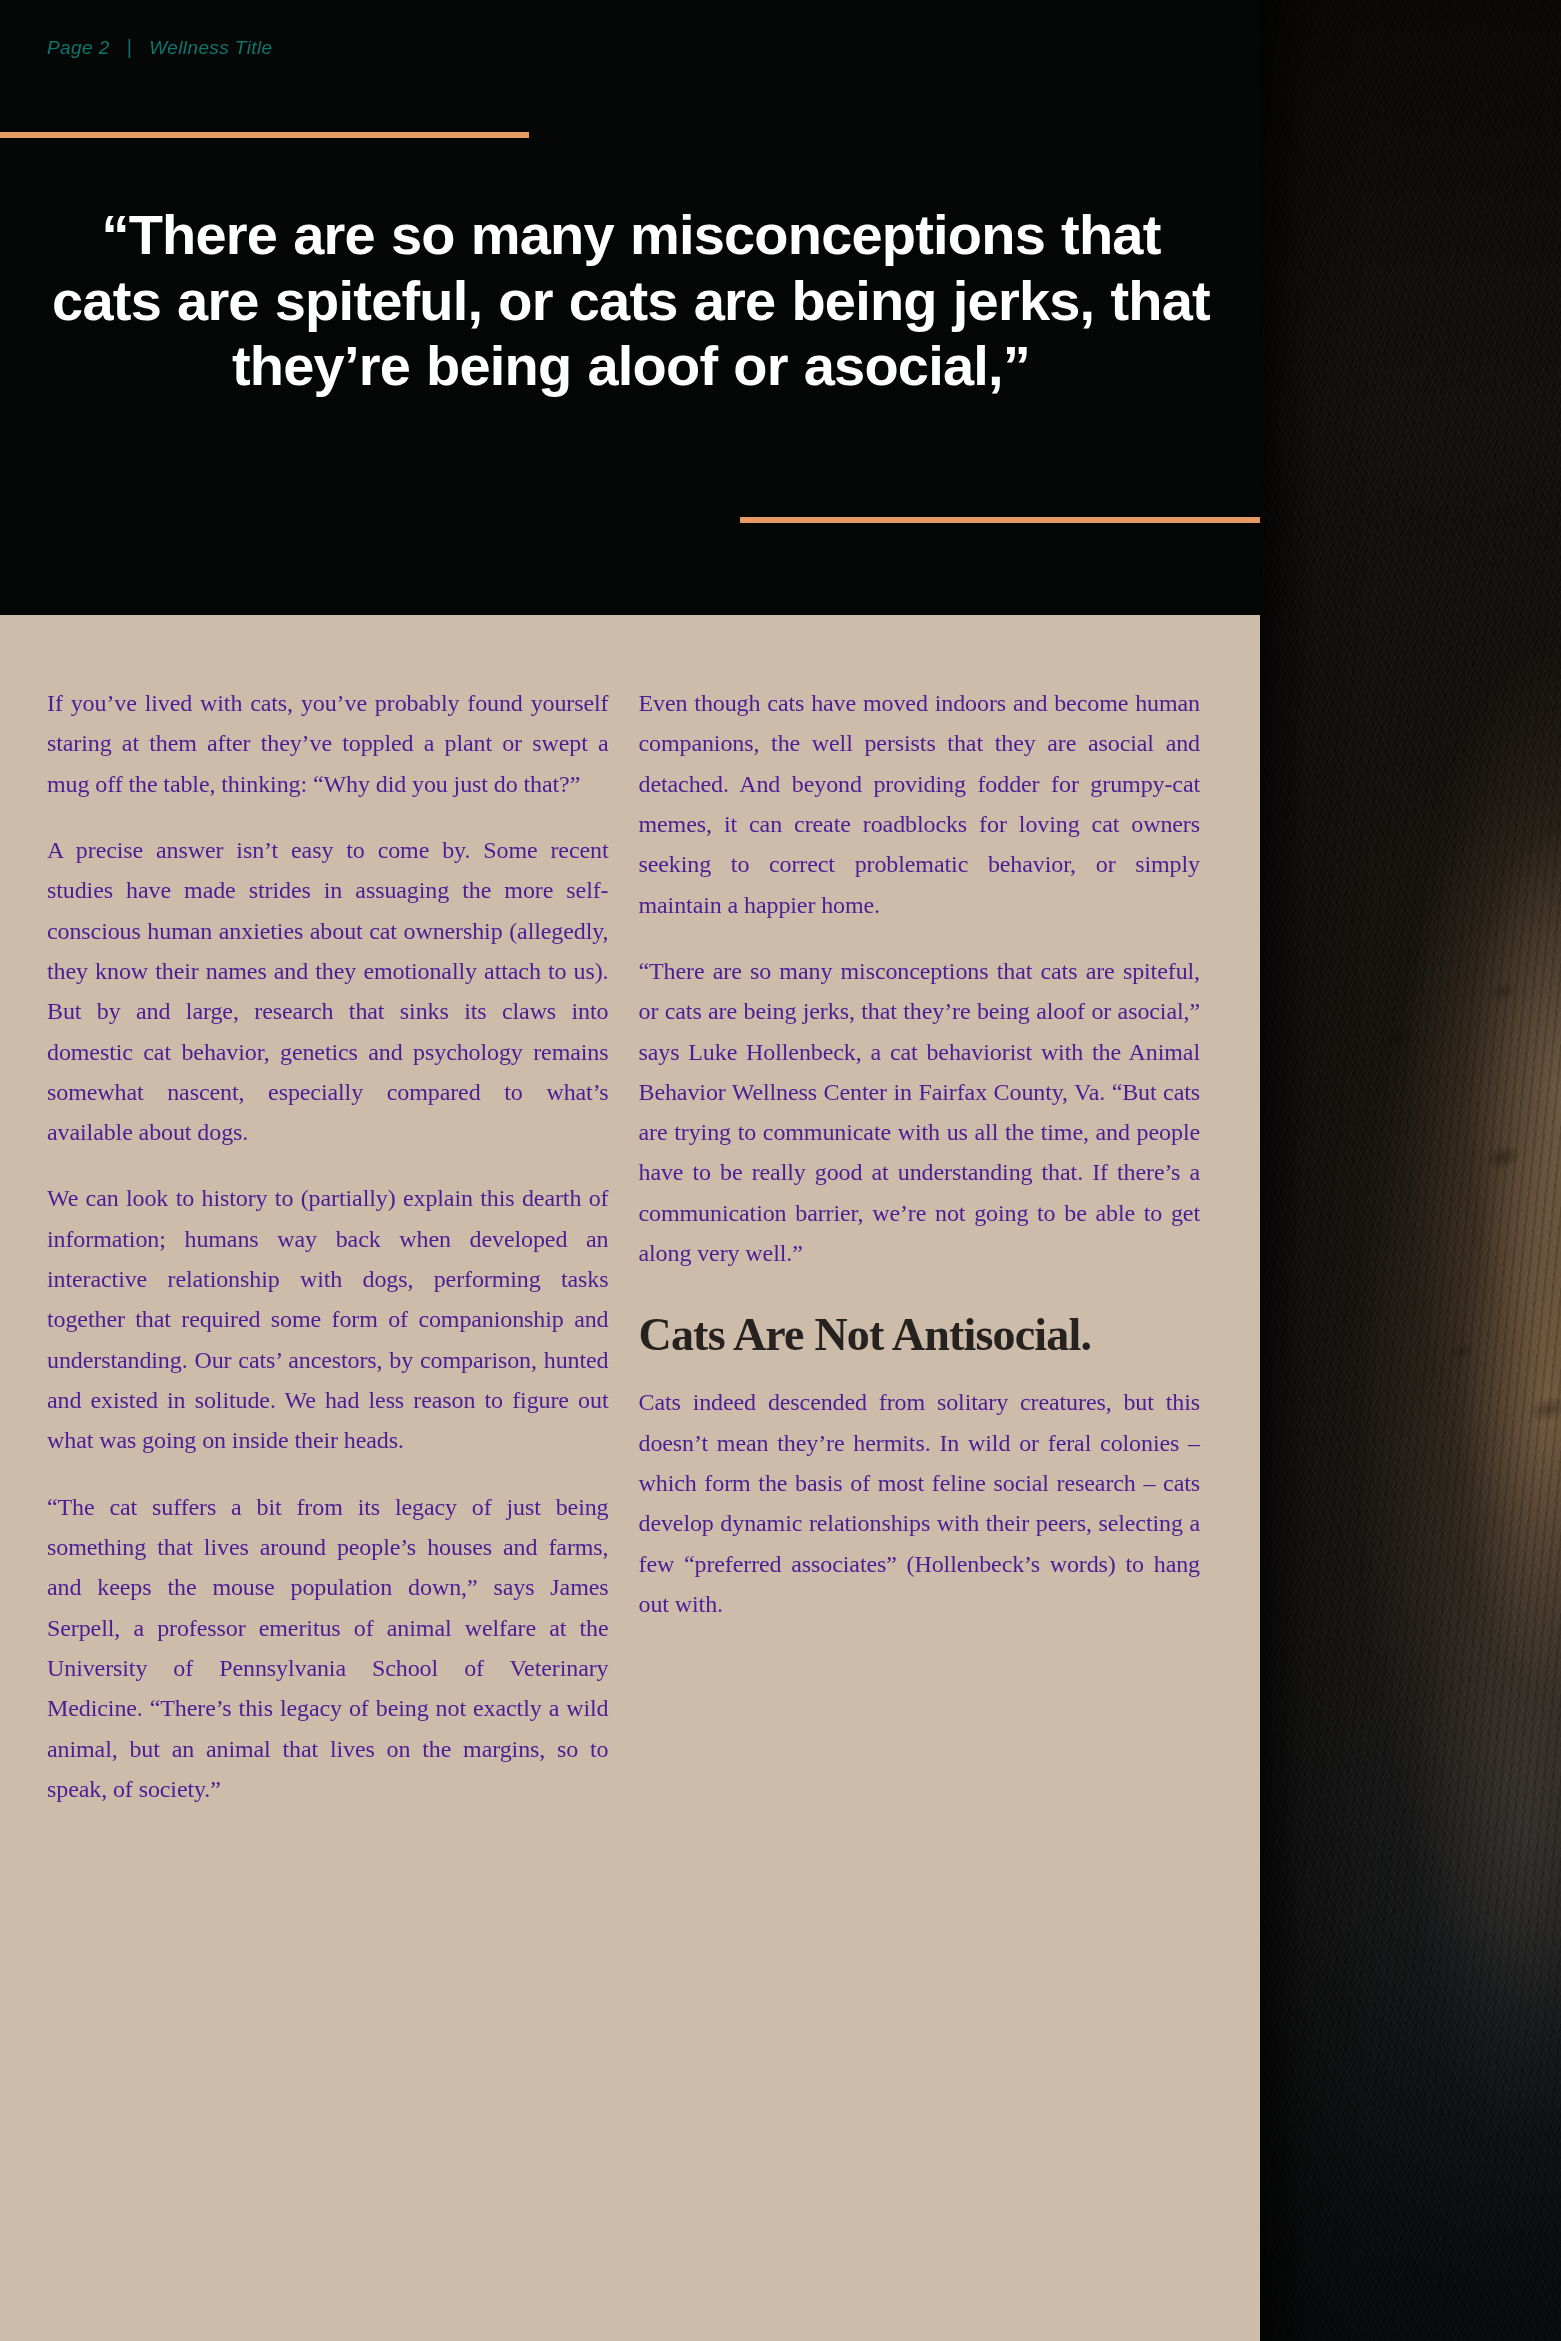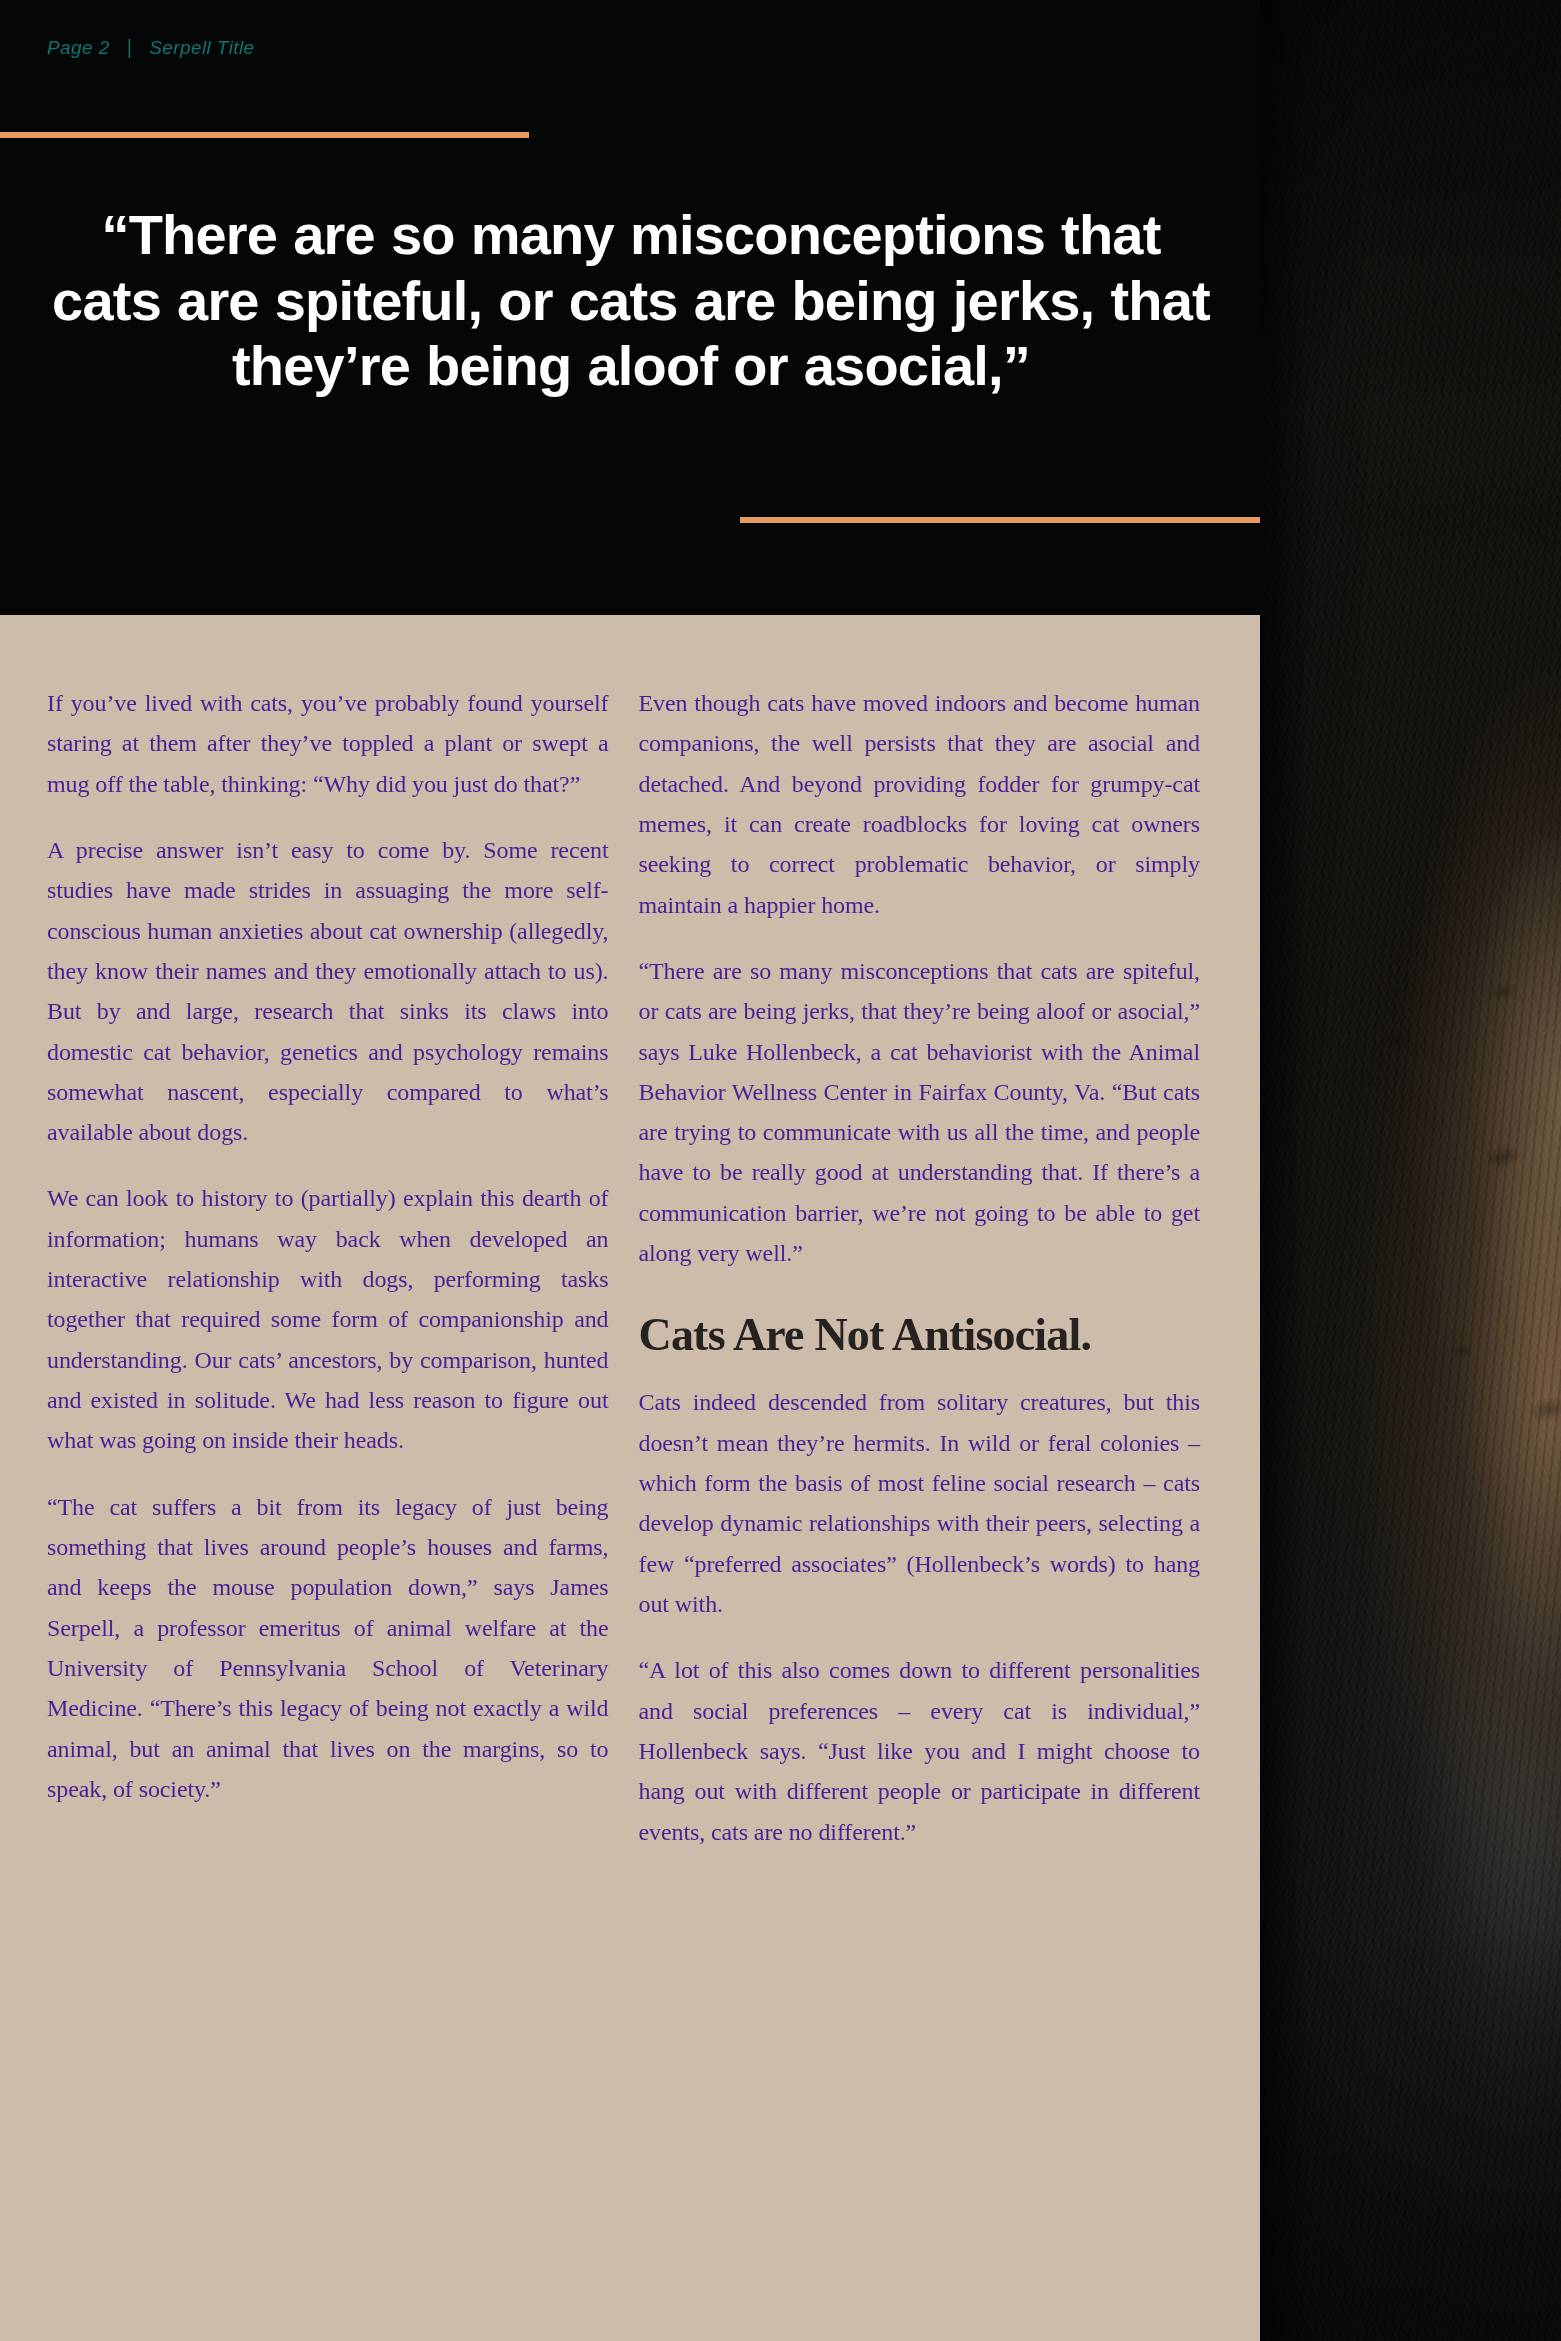--- a/index.html
+++ b/index.html
@@ -177,21 +177,21 @@
     <div class="photo-fur"></div>
     <div class="photo-spots"></div>
     <div class="photo-vignette"></div>
   </div>
 
   <div class="masthead">
 
     <div class="running-head">
       <span>Page 2</span>
       <span class="sep">|</span>
-      <span>Serpell Title</span>
+      <span>Wellness Title</span>
     </div>
 
     <div class="rule-top"></div>
 
     <div class="pullquote">“There are so many misconceptions that cats are spiteful, or cats are being jerks, that they’re being aloof or asocial,”</div>
 
     <div class="rule-bottom"></div>
   </div>
 
   <div class="article">
@@ -202,20 +202,19 @@
         <p>A precise answer isn’t easy to come by. Some recent studies have made strides in assuaging the more self-conscious human anxieties about cat ownership (allegedly, they know their names and they emotionally attach to us). But by and large, research that sinks its claws into domestic cat behavior, genetics and psychology remains somewhat nascent, especially compared to what’s available about dogs.</p>
         <p>We can look to history to (partially) explain this dearth of information; humans way back when developed an interactive relationship with dogs, performing tasks together that required some form of companionship and understanding. Our cats’ ancestors, by comparison, hunted and existed in solitude. We had less reason to figure out what was going on inside their heads.</p>
         <p>“The cat suffers a bit from its legacy of just being something that lives around people’s houses and farms, and keeps the mouse population down,” says James  Serpell, a professor emeritus of animal welfare at the University of Pennsylvania School of Veterinary Medicine. “There’s this legacy of being not exactly a wild animal, but an animal that lives on the margins, so to speak, of society.”</p>
       </div>
 
       <div class="col">
         <p>Even though cats have moved indoors and become human companions, the well persists that they are asocial and detached. And beyond providing fodder for grumpy-cat memes, it can create roadblocks for loving cat owners seeking to correct problematic behavior, or simply maintain a happier home.</p>
         <p>“There are so many misconceptions that cats are spiteful, or cats are being jerks, that they’re being aloof or asocial,” says Luke Hollenbeck, a cat behaviorist with the Animal Behavior Wellness Center in Fairfax County, Va. “But cats are trying to communicate with us all the time, and people have to be really good at understanding that. If there’s a communication barrier, we’re not going to be able to get along very well.”</p>
         <h2 class="section-heading">Cats Are Not Antisocial.</h2>
         <p>Cats indeed descended from solitary creatures, but this doesn’t mean they’re hermits. In wild or feral colonies –which form the basis of most feline social research – cats develop dynamic relationships with their peers, selecting a few “preferred associates” (Hollenbeck’s  words) to hang out with.</p>
-        <p>“A lot of this also comes down to different personalities and social preferences – every cat is individual,” Hollenbeck says. “Just like you and I might choose to hang out with different people or participate in different events, cats are no different.”</p>
       </div>
 
     </div>
   </div>
 
 </div>
 
 
 </body></html>

